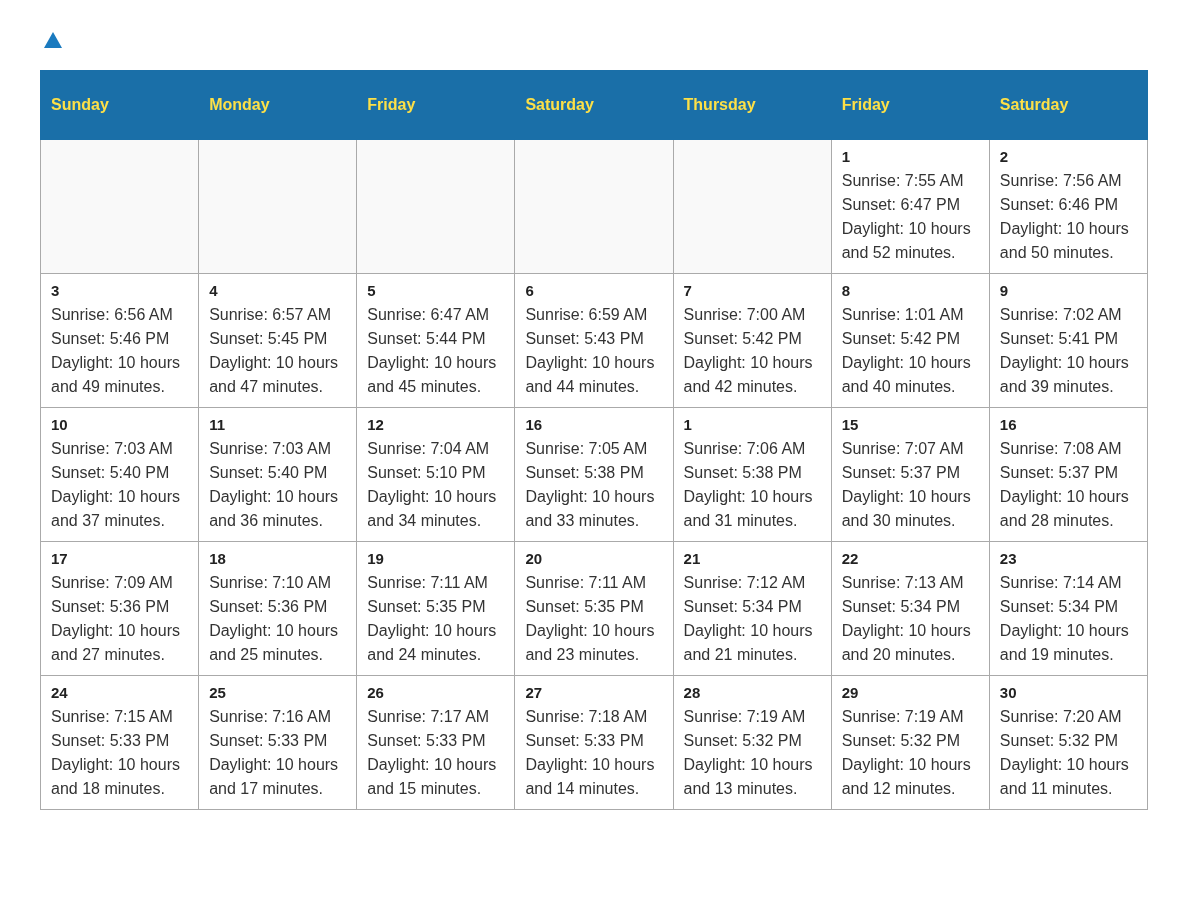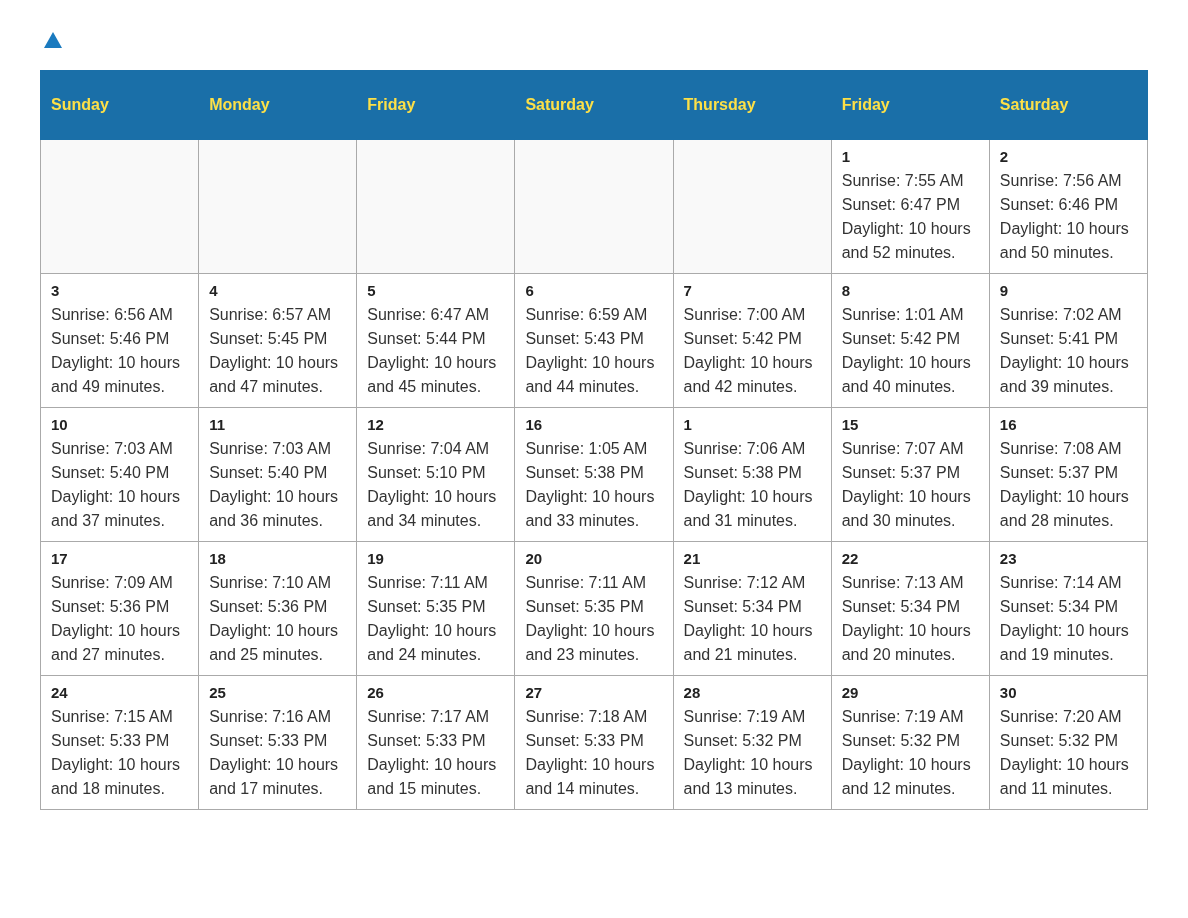--- a/index.html
+++ b/index.html
@@ -213,21 +213,21 @@
           </td>
           <td>
             <span class="day-number">12</span>
             <div class="day-info">Sunrise: 7:04 AM
 Sunset: 5:10 PM
 Daylight: 10 hours
 and 34 minutes.</div>
           </td>
           <td>
             <span class="day-number">16</span>
-            <div class="day-info">Sunrise: 1:05 AM
+            <div class="day-info">Sunrise: 7:05 AM
 Sunset: 5:38 PM
 Daylight: 10 hours
 and 33 minutes.</div>
           </td>
           <td>
             <span class="day-number">1</span>
             <div class="day-info">Sunrise: 7:06 AM
 Sunset: 5:38 PM
 Daylight: 10 hours
 and 31 minutes.</div>

